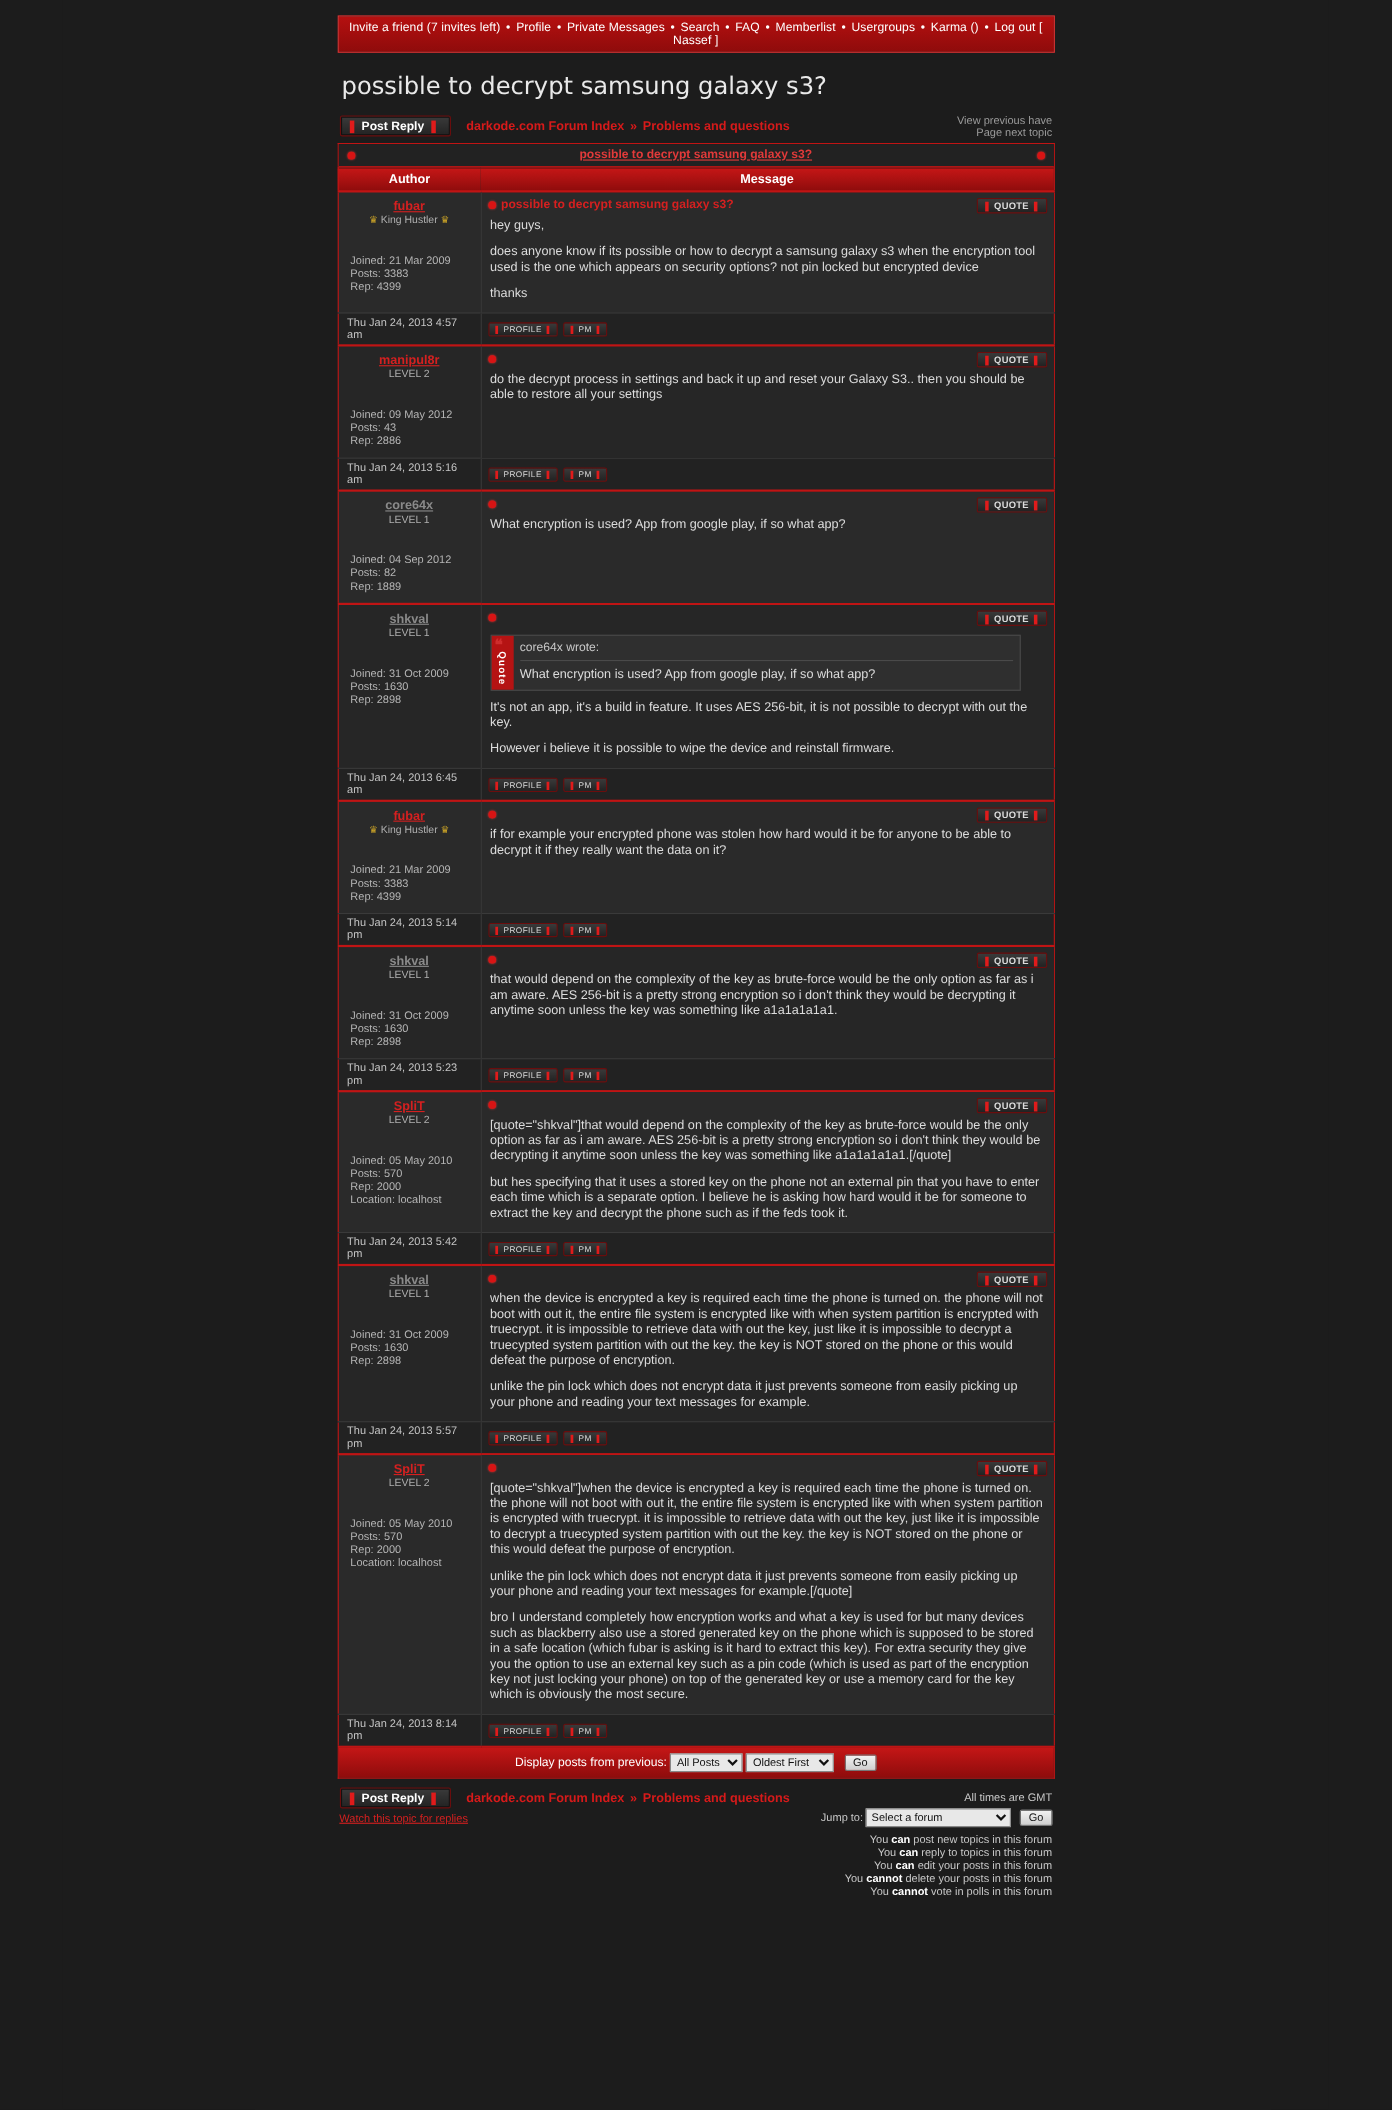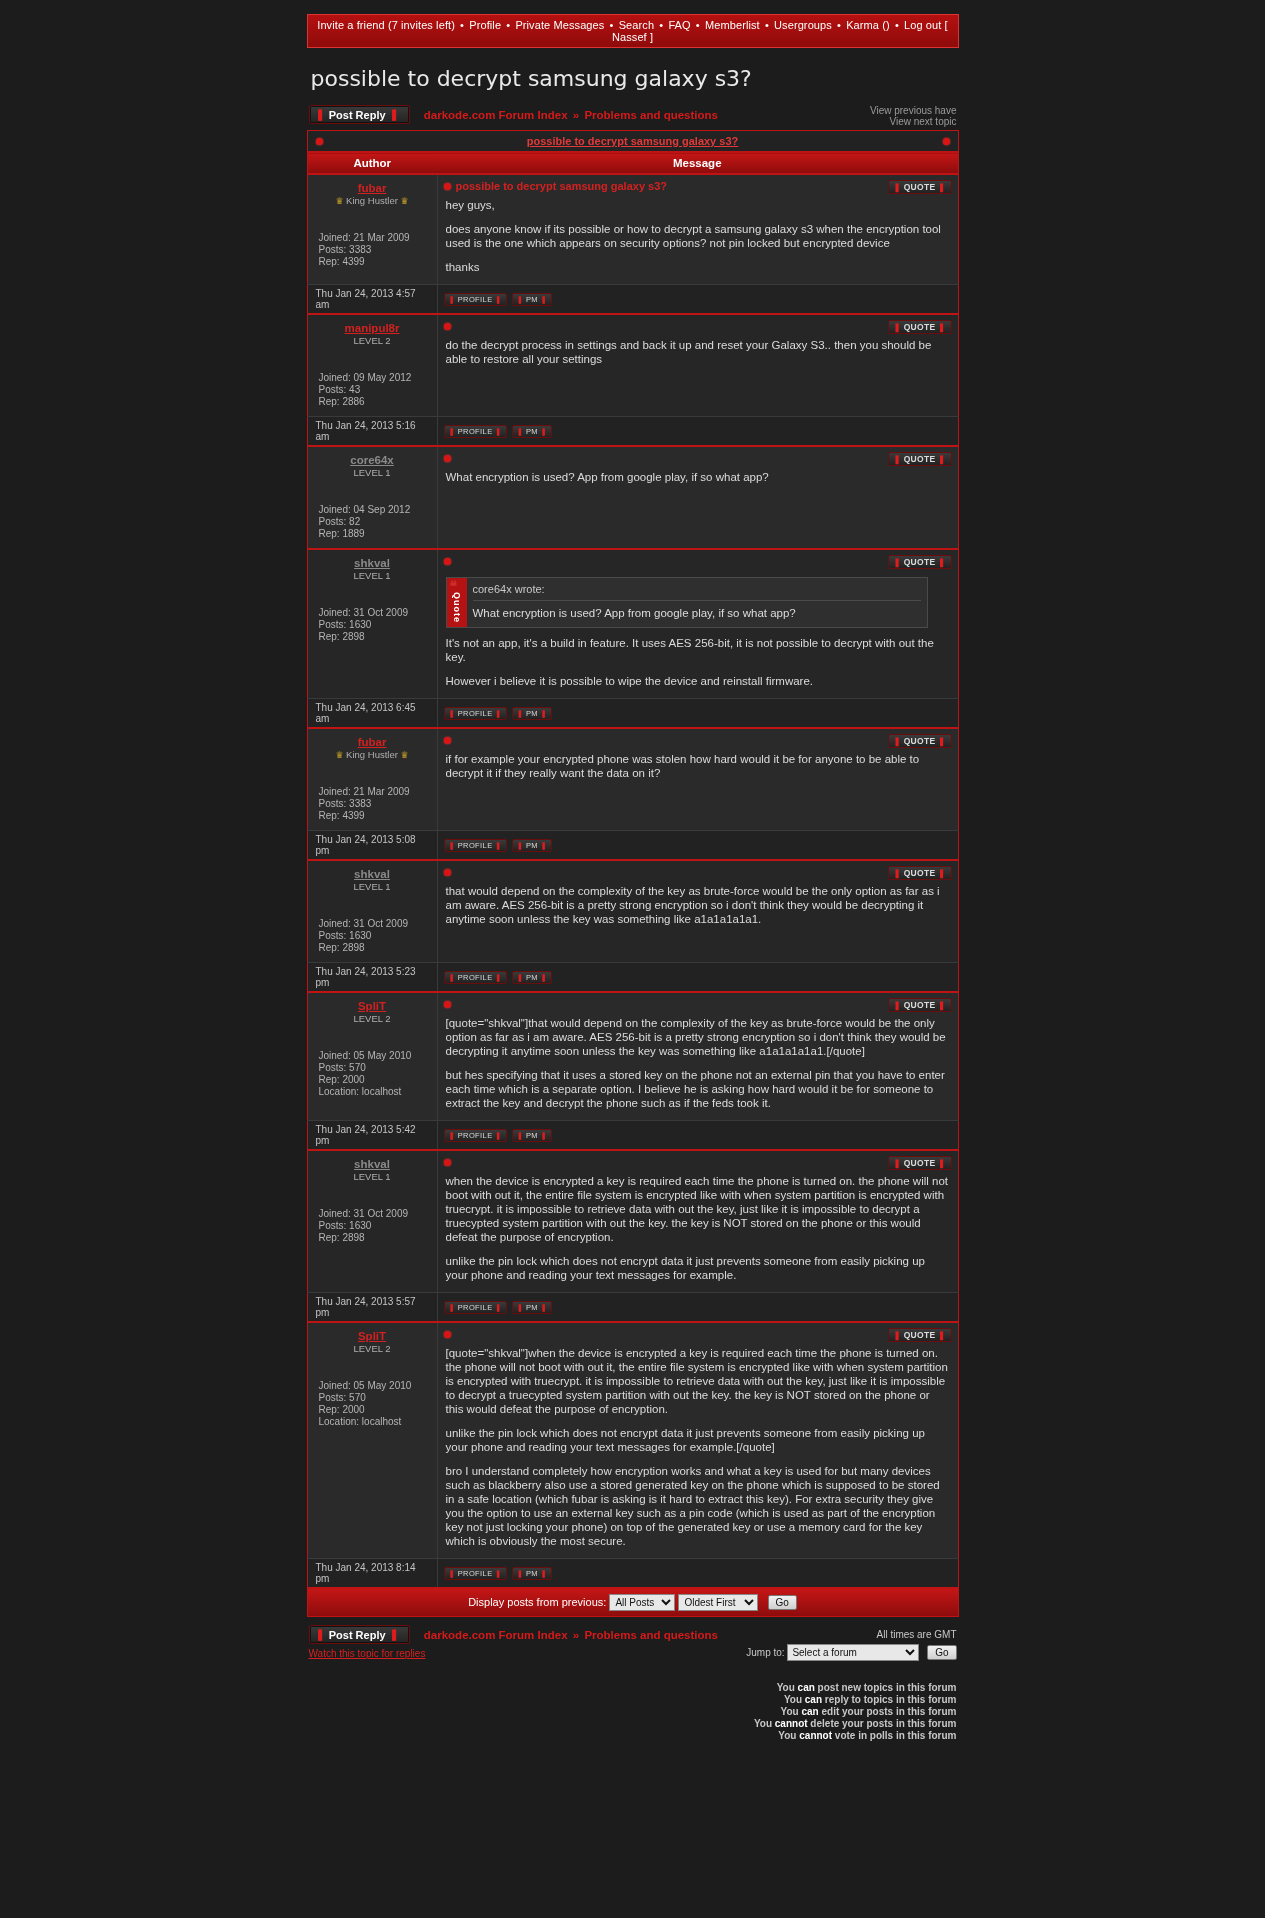--- a/index.html
+++ b/index.html
@@ -335,25 +335,24 @@
     font-family: "Liberation Sans", sans-serif;
     font-size: 10px;
     background: linear-gradient(#f2f2f2, #cfcfcf);
     color: #111;
     border: 1px solid #777;
     border-radius: 2px;
     padding: 1px 7px;
     margin-left: 5px;
   }
   .perms {
-    margin-top: 21px;
+    margin-top: 6px;
     line-height: 12px;
     font-size: 10px;
     color: #c8c8c8;
-    font-weight: bold;
   }
   .perms b { color: #fff; }
   .bottomzone { position: relative; min-height: 110px; padding-bottom: 30px; }
 </style>
 </head>
 <body>
 
 <div class="page">
   <div class="wrap">
 
@@ -369,21 +368,21 @@
         <span>Post Reply</span>
         <span class="bang2">❚</span>
       </span>
       <span class="crumbs">
         <a href="#">darkode.com Forum Index</a>
         <span class="arrow">»</span>
         <a href="#">Problems and questions</a>
       </span>
       <span class="topiclinks">
         <a href="#">View previous have</a><br>
-        <a href="#">View next topic</a>
+        <a href="#">Page next topic</a>
       </span>
     </div>
 
     <div style="border:1px solid #c01414;border-bottom:none;">
       <div class="topicbar">
         <span class="dot dotl"></span>
         <a href="#">possible to decrypt samsung galaxy s3?</a>
         <span class="dot dotr"></span>
       </div>
     </div>
@@ -533,21 +532,21 @@
                 <span class="dot"></span>
                 <span class="spacer"></span>
                 <span class="quote-btn"><span class="bang">❚</span> QUOTE <span class="bang">❚</span></span>
               </div>
               <div class="msg-body">
                 <p>if for example your encrypted phone was stolen how hard would it be for anyone to be able to decrypt it if they really want the data on it?</p>
               </div>
             </td>
           </tr>
           <tr class="footer-row">
-            <td class="date-cell">Thu Jan 24, 2013 5:08 pm</td>
+            <td class="date-cell">Thu Jan 24, 2013 5:14 pm</td>
             <td>
               <div class="minibtns">
                 <span class="mini"><span class="bang">❚</span> PROFILE <span class="bang">❚</span></span>
                 <span class="mini"><span class="bang">❚</span> PM <span class="bang">❚</span></span>
               </div>
             </td>
           </tr>
           <tr class="post-row alt">
             <td class="author-cell alt">
               <a href="#" class="uname grey">shkval</a>

